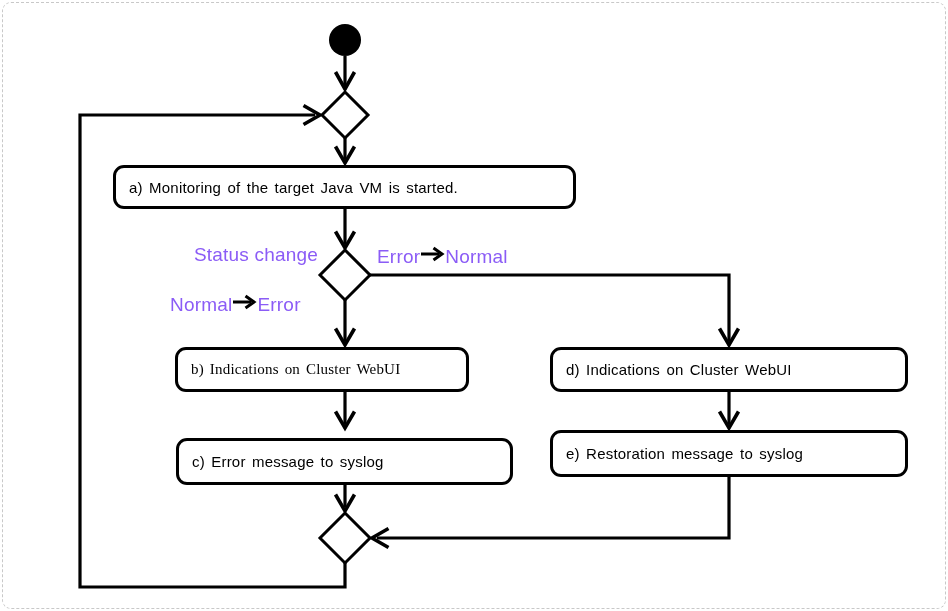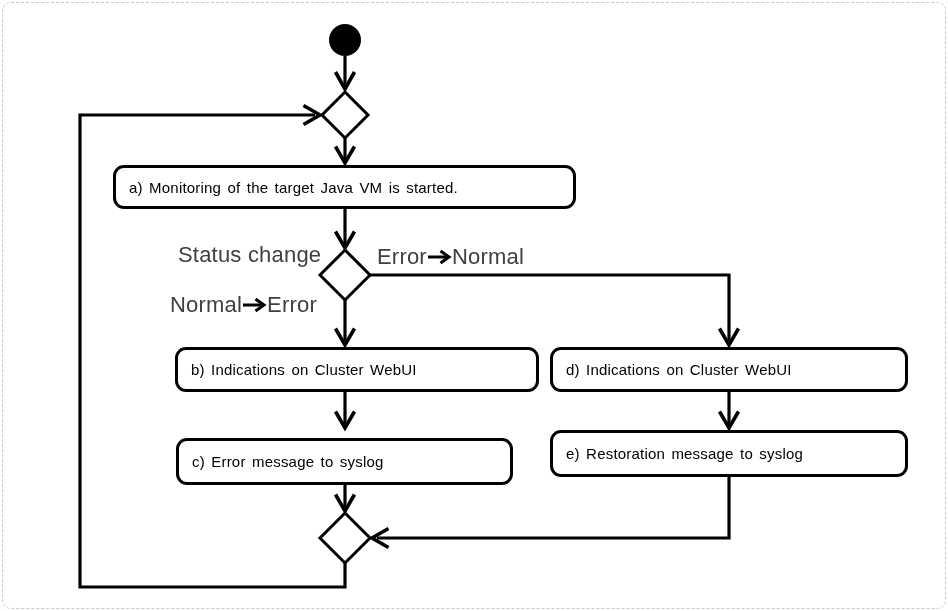--- a/index.html
+++ b/index.html
@@ -38,29 +38,28 @@
     padding-left: 13px;
     padding-right: 6px;
     font-size: 15px;
     color: #000000;
     white-space: nowrap;
     letter-spacing: 0.2px;
     word-spacing: 2px;
   }
   .edge-label {
     position: absolute;
-    font-size: 22px;
+    font-size: 19px;
     line-height: 21px;
-    color: #404040;
+    color: #8b5cf6;
     white-space: nowrap;
     letter-spacing: 0.2px;
   }
   .edge-label.row {
     display: flex;
-    align-items: center;
   }
   .decision-label {
     text-align: right;
   }
   .mini-arrow {
     display: block;
   }
 </style>
 </head>
 <body>
@@ -106,21 +105,21 @@
       <polygon points="345,92 368,115 345,138 322,115"></polygon>
       <polygon points="345,250 370,275 345,300 320,275"></polygon>
       <polygon points="345,513 370,538 345,563 320,538"></polygon>
     </g>
 
     <circle cx="345" cy="40" r="16" fill="#000000"></circle>
   </svg>
 
   <div class="action-box" style="left:113px; top:165px; width:463px; height:44px;">a) Monitoring of the target Java VM is started.</div>
 
-  <div class="action-box" style="left:175px; top:347px; width:364px; height:45px;">b) Indications on Cluster WebUI</div>
+  <div class="action-box" style="left:175px; top:347px; width:294px; height:45px;font-family:Liberation Serif, serif;">b) Indications on Cluster WebUI</div>
 
   <div class="action-box" style="left:176px; top:430px; width:337px; height:47px;margin-top:8px;">c) Error message to syslog</div>
 
   <div class="action-box" style="left:550px; top:430px; width:358px; height:47px;">e) Restoration message to syslog</div>
 
   <div class="action-box" style="left:550px; top:347px; width:358px; height:45px;">d) Indications on Cluster WebUI</div>
 
   <div class="edge-label decision-label" style="left:178px; top:244px; width:140px;">Status change</div>
 
   <div class="edge-label row" style="left:377px; top:246px;">

